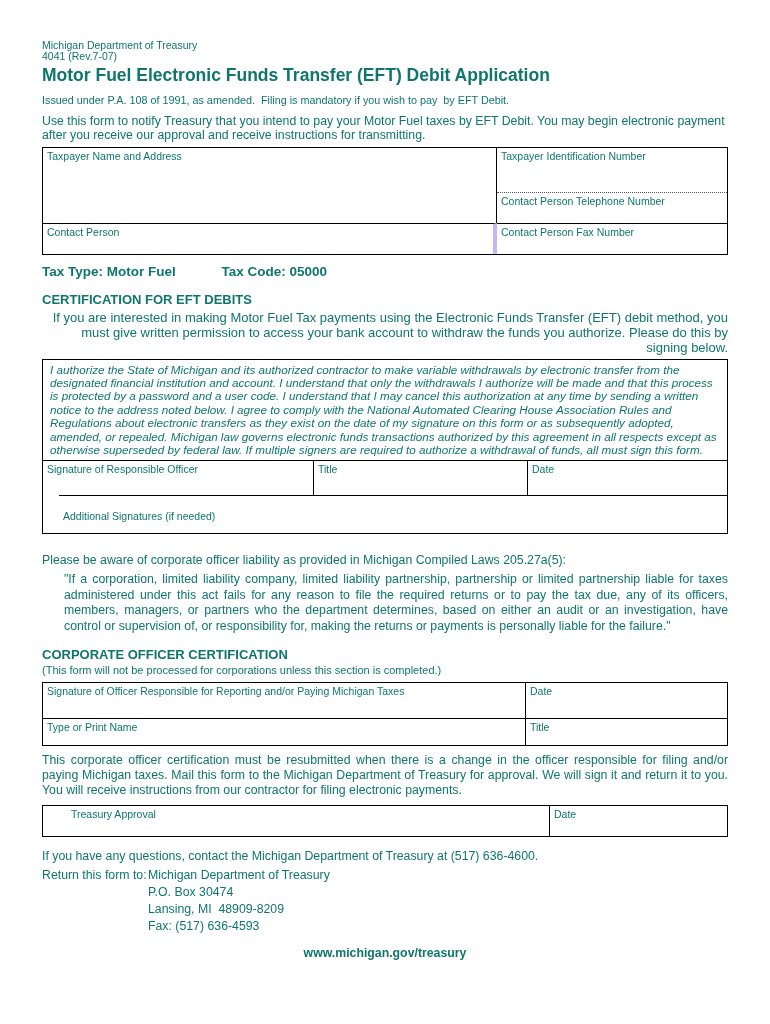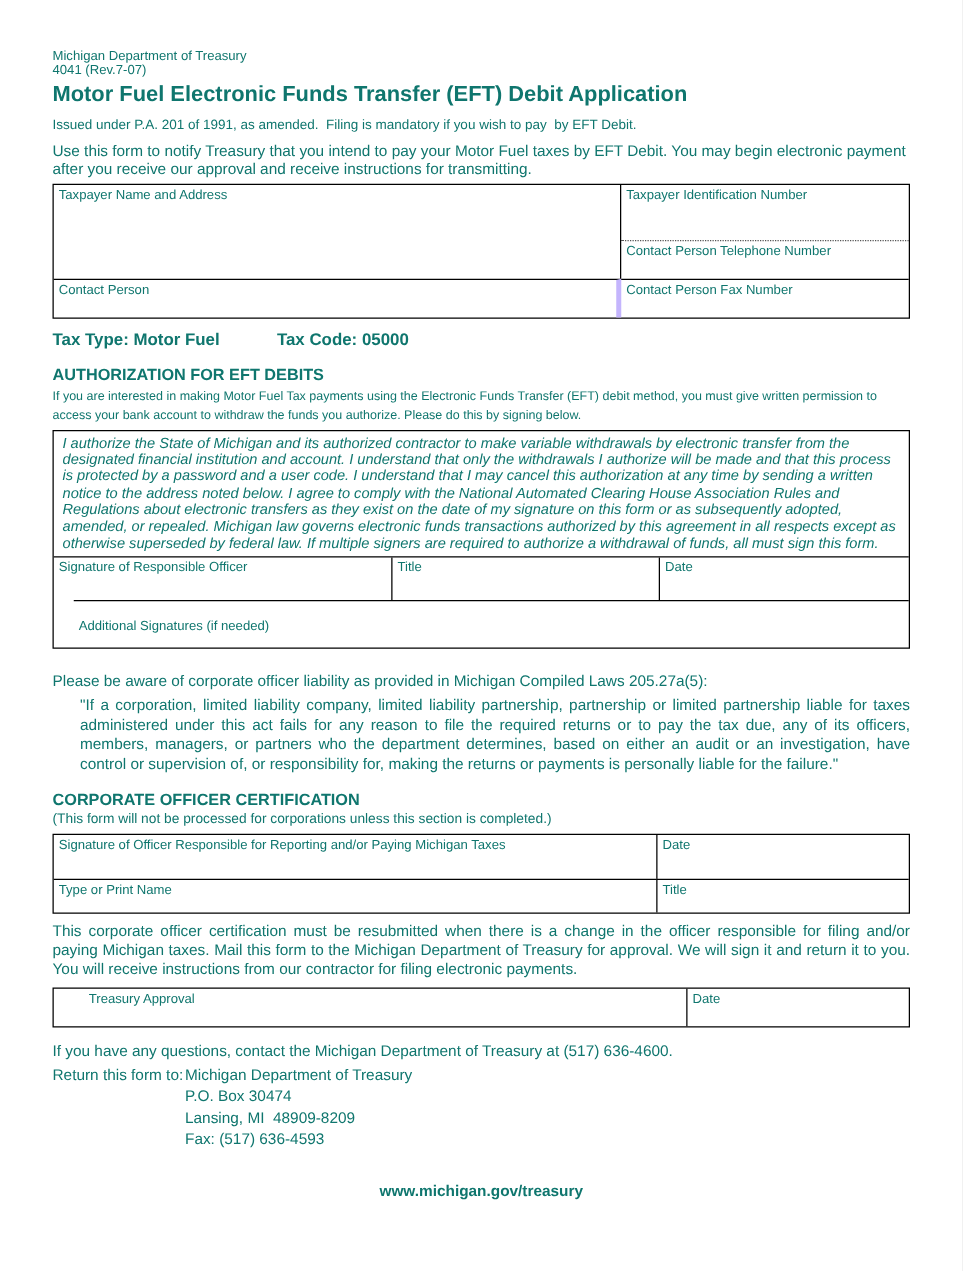--- a/index.html
+++ b/index.html
@@ -33,21 +33,21 @@
   .cell-name { grid-column:1; grid-row:1 / span 2; border-right:1px solid #000; }
   .cell-tin  { grid-column:2; grid-row:1; border-bottom:1px dotted #555; }
   .cell-tel  { grid-column:2; grid-row:2; }
   .cell-contact { grid-column:1; grid-row:3; border-top:1px solid #000; border-right:4px solid #c4b5fd; }
   .cell-fax  { grid-column:2; grid-row:3; border-top:1px solid #000; }
 
   .taxline { margin-top:9px; font-size:13.5px; font-weight:bold; }
   .taxline .code { margin-left:42px; }
 
   .sec-heading { font-size:13px; font-weight:bold; margin-top:13px; }
-  .auth-intro { font-size:10px; line-height:15px; margin-top:3px; }
+  .auth-intro { font-size:13px; line-height:15px; margin-top:3px;text-align:right; }
 
   
   .auth-box { margin-top:4px; border:1.5px solid #000; }
   .statement {
     font-style:italic;
     font-size:11.7px;
     line-height:13.4px;
     padding:3px 7px 4px 7px;
   }
   .sig-row {
@@ -102,21 +102,21 @@
 
 <div class="page">
 
   <div class="agency-block">
     <div>Michigan Department of Treasury</div>
     <div>4041 (Rev.7-07)</div>
   </div>
 
   <h1 class="form-title">Motor Fuel Electronic Funds Transfer (EFT) Debit Application</h1>
 
-  <div class="issued">Issued under P.A. 201 of 1991, as amended.  Filing is mandatory if you wish to pay  by EFT Debit.</div>
+  <div class="issued">Issued under P.A. 108 of 1991, as amended.  Filing is mandatory if you wish to pay  by EFT Debit.</div>
 
   <div class="intro">Use this form to notify Treasury that you intend to pay your Motor Fuel taxes by EFT Debit. You may begin electronic payment after you receive our approval and receive instructions for transmitting.</div>
 
   <div class="tp-table">
     <div class="cell cell-name">
       <span>Taxpayer Name and Address</span>
     </div>
     <div class="cell cell-tin">
       <span>Taxpayer Identification Number</span>
     </div>
@@ -129,21 +129,21 @@
     <div class="cell cell-fax">
       <span>Contact Person Fax Number</span>
     </div>
   </div>
 
   <div class="taxline">
     <span>Tax Type: Motor Fuel</span>
     <span class="code">Tax Code: 05000</span>
   </div>
 
-  <div class="sec-heading">AUTHORIZATION FOR EFT DEBITS</div>
+  <div class="sec-heading">CERTIFICATION FOR EFT DEBITS</div>
   <div class="auth-intro">If you are interested in making Motor Fuel Tax payments using the Electronic Funds Transfer (EFT) debit method, you must give written permission to access your bank account to withdraw the funds you authorize. Please do this by signing below.</div>
 
   <div class="auth-box">
     <div class="statement">I authorize the State of Michigan and its authorized contractor to make variable withdrawals by electronic transfer from the designated financial institution and account. I understand that only the withdrawals I authorize will be made and that this process is protected by a password and a user code. I understand that I may cancel this authorization at any time by sending a written notice to the address noted below. I agree to comply with the National Automated Clearing House Association Rules and Regulations about electronic transfers as they exist on the date of my signature on this form or as subsequently adopted, amended, or repealed. Michigan law governs electronic funds transactions authorized by this agreement in all respects except as otherwise superseded by federal law. If multiple signers are required to authorize a withdrawal of funds, all must sign this form.</div>
     <div class="sig-row">
       <div class="cell">
         <span>Signature of Responsible Officer</span>
       </div>
       <div class="cell">
         <span>Title</span>

